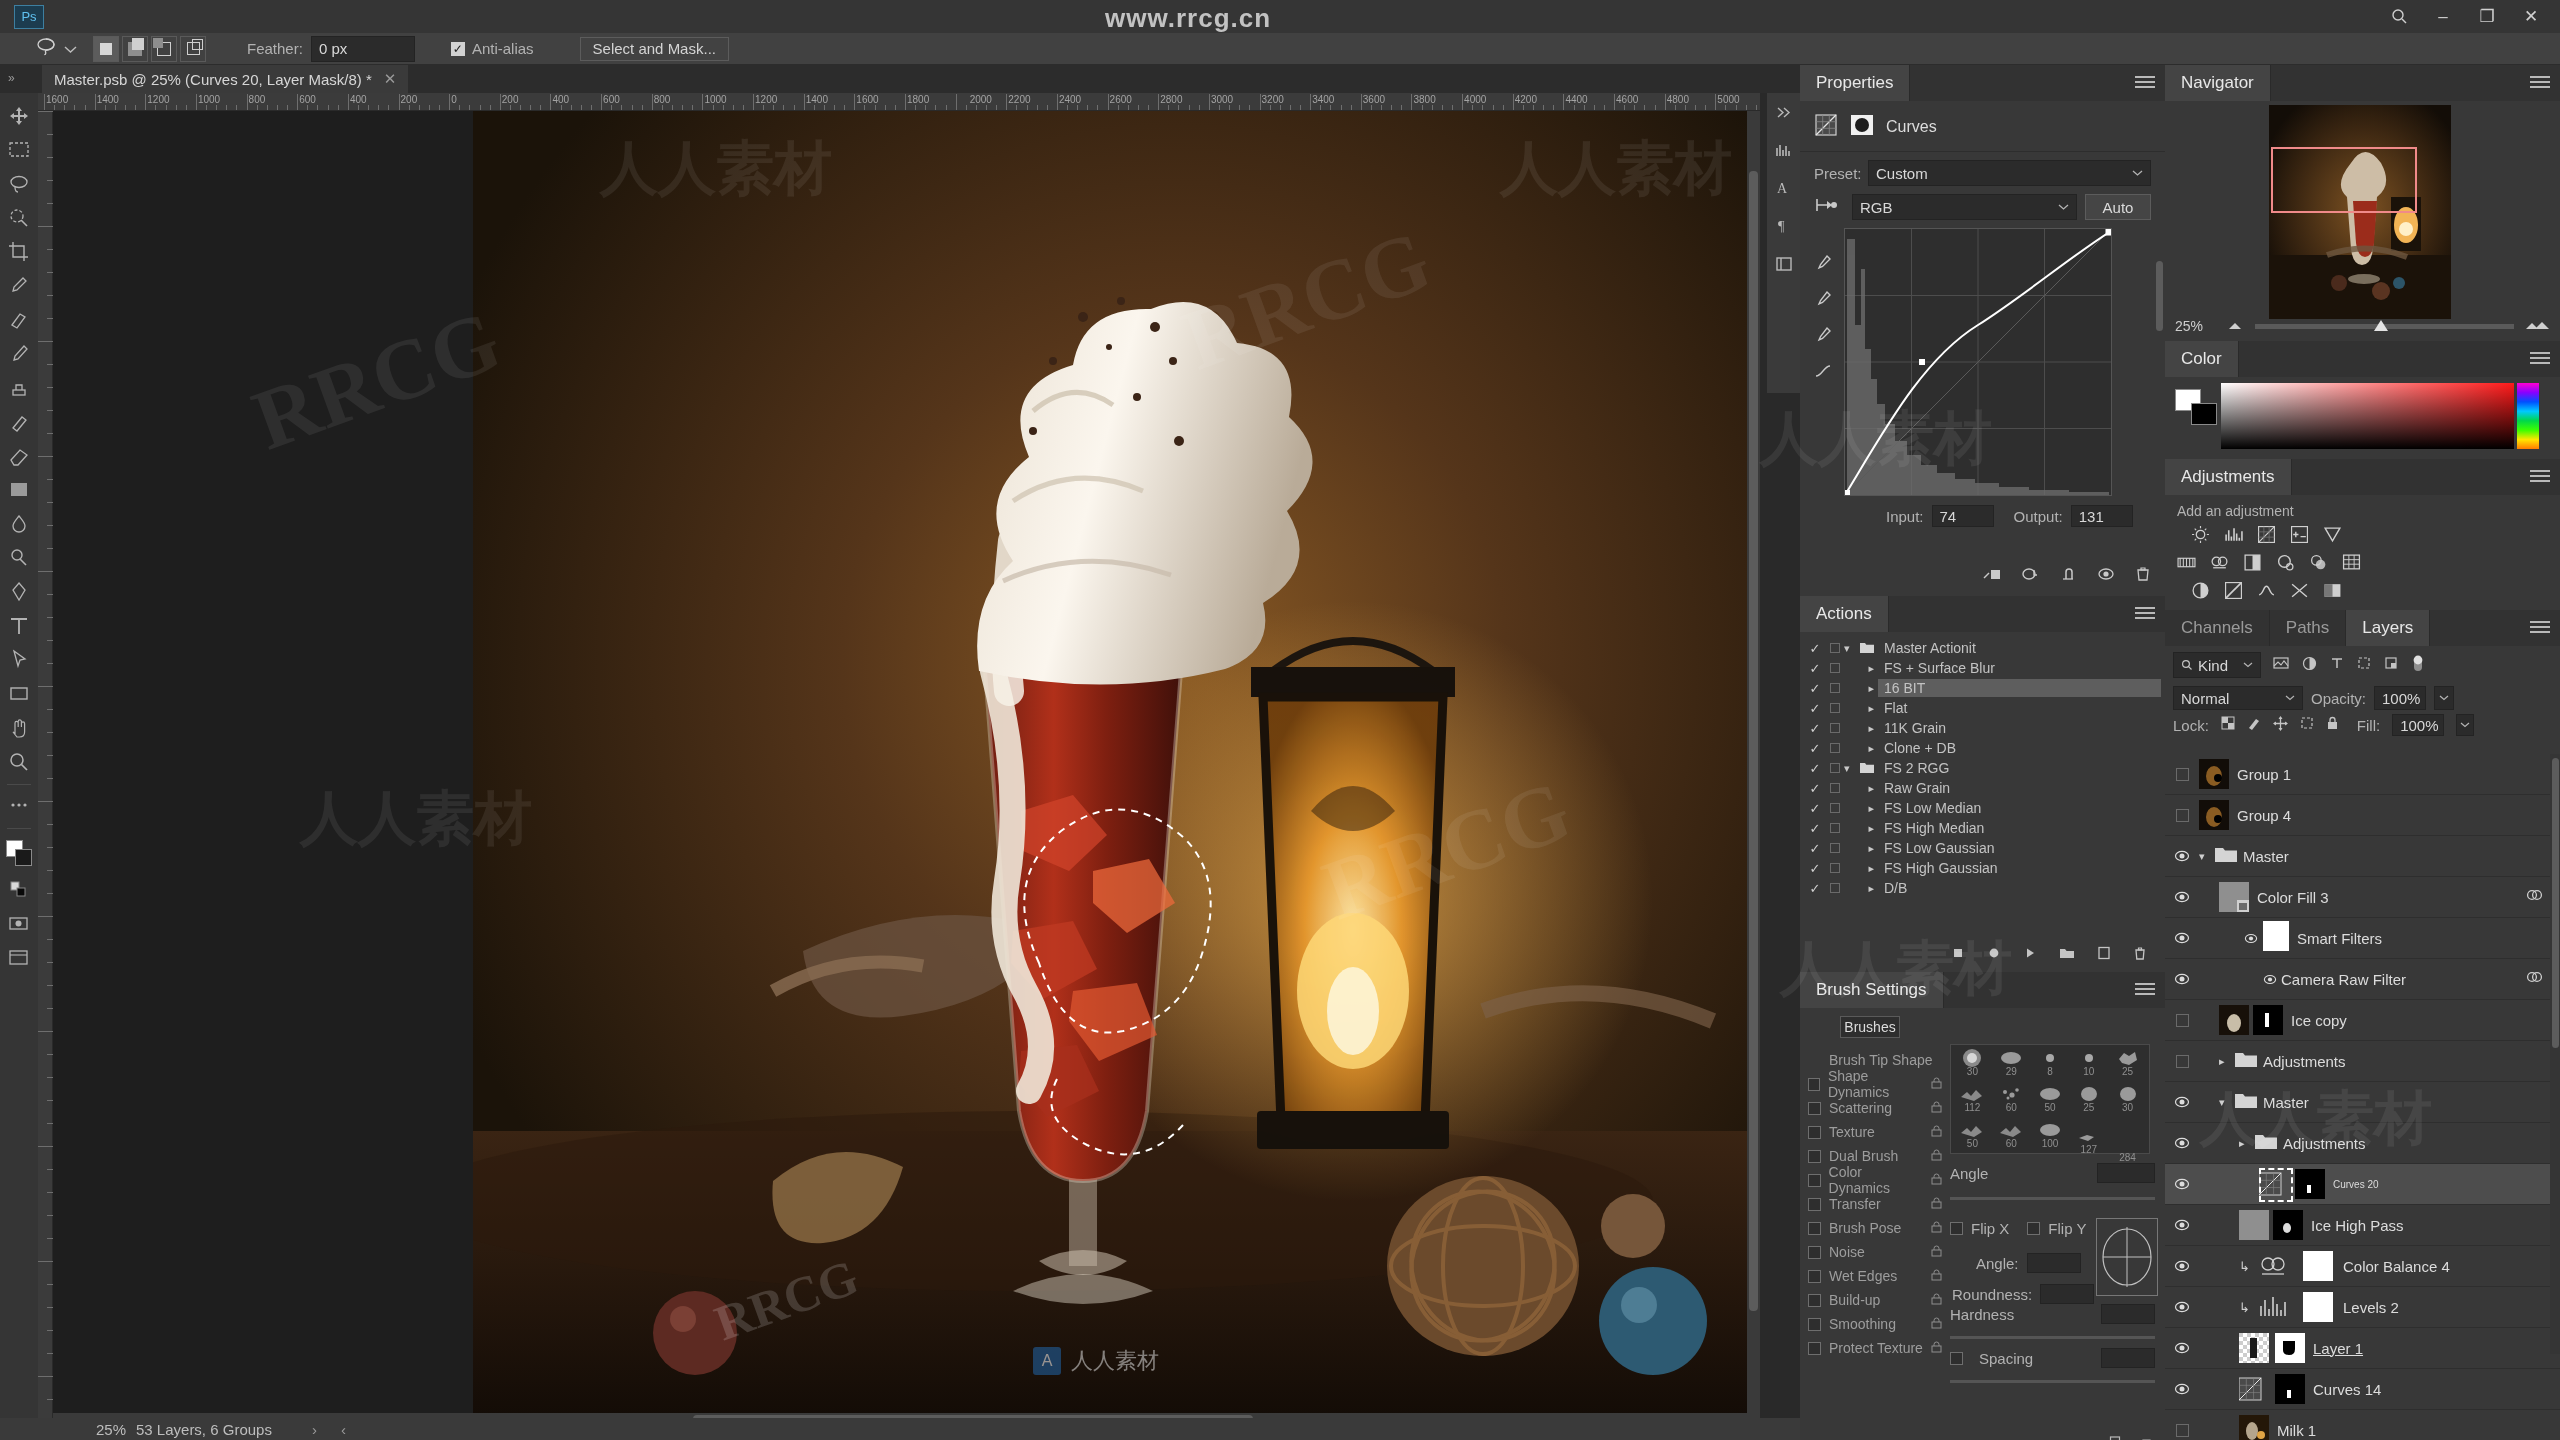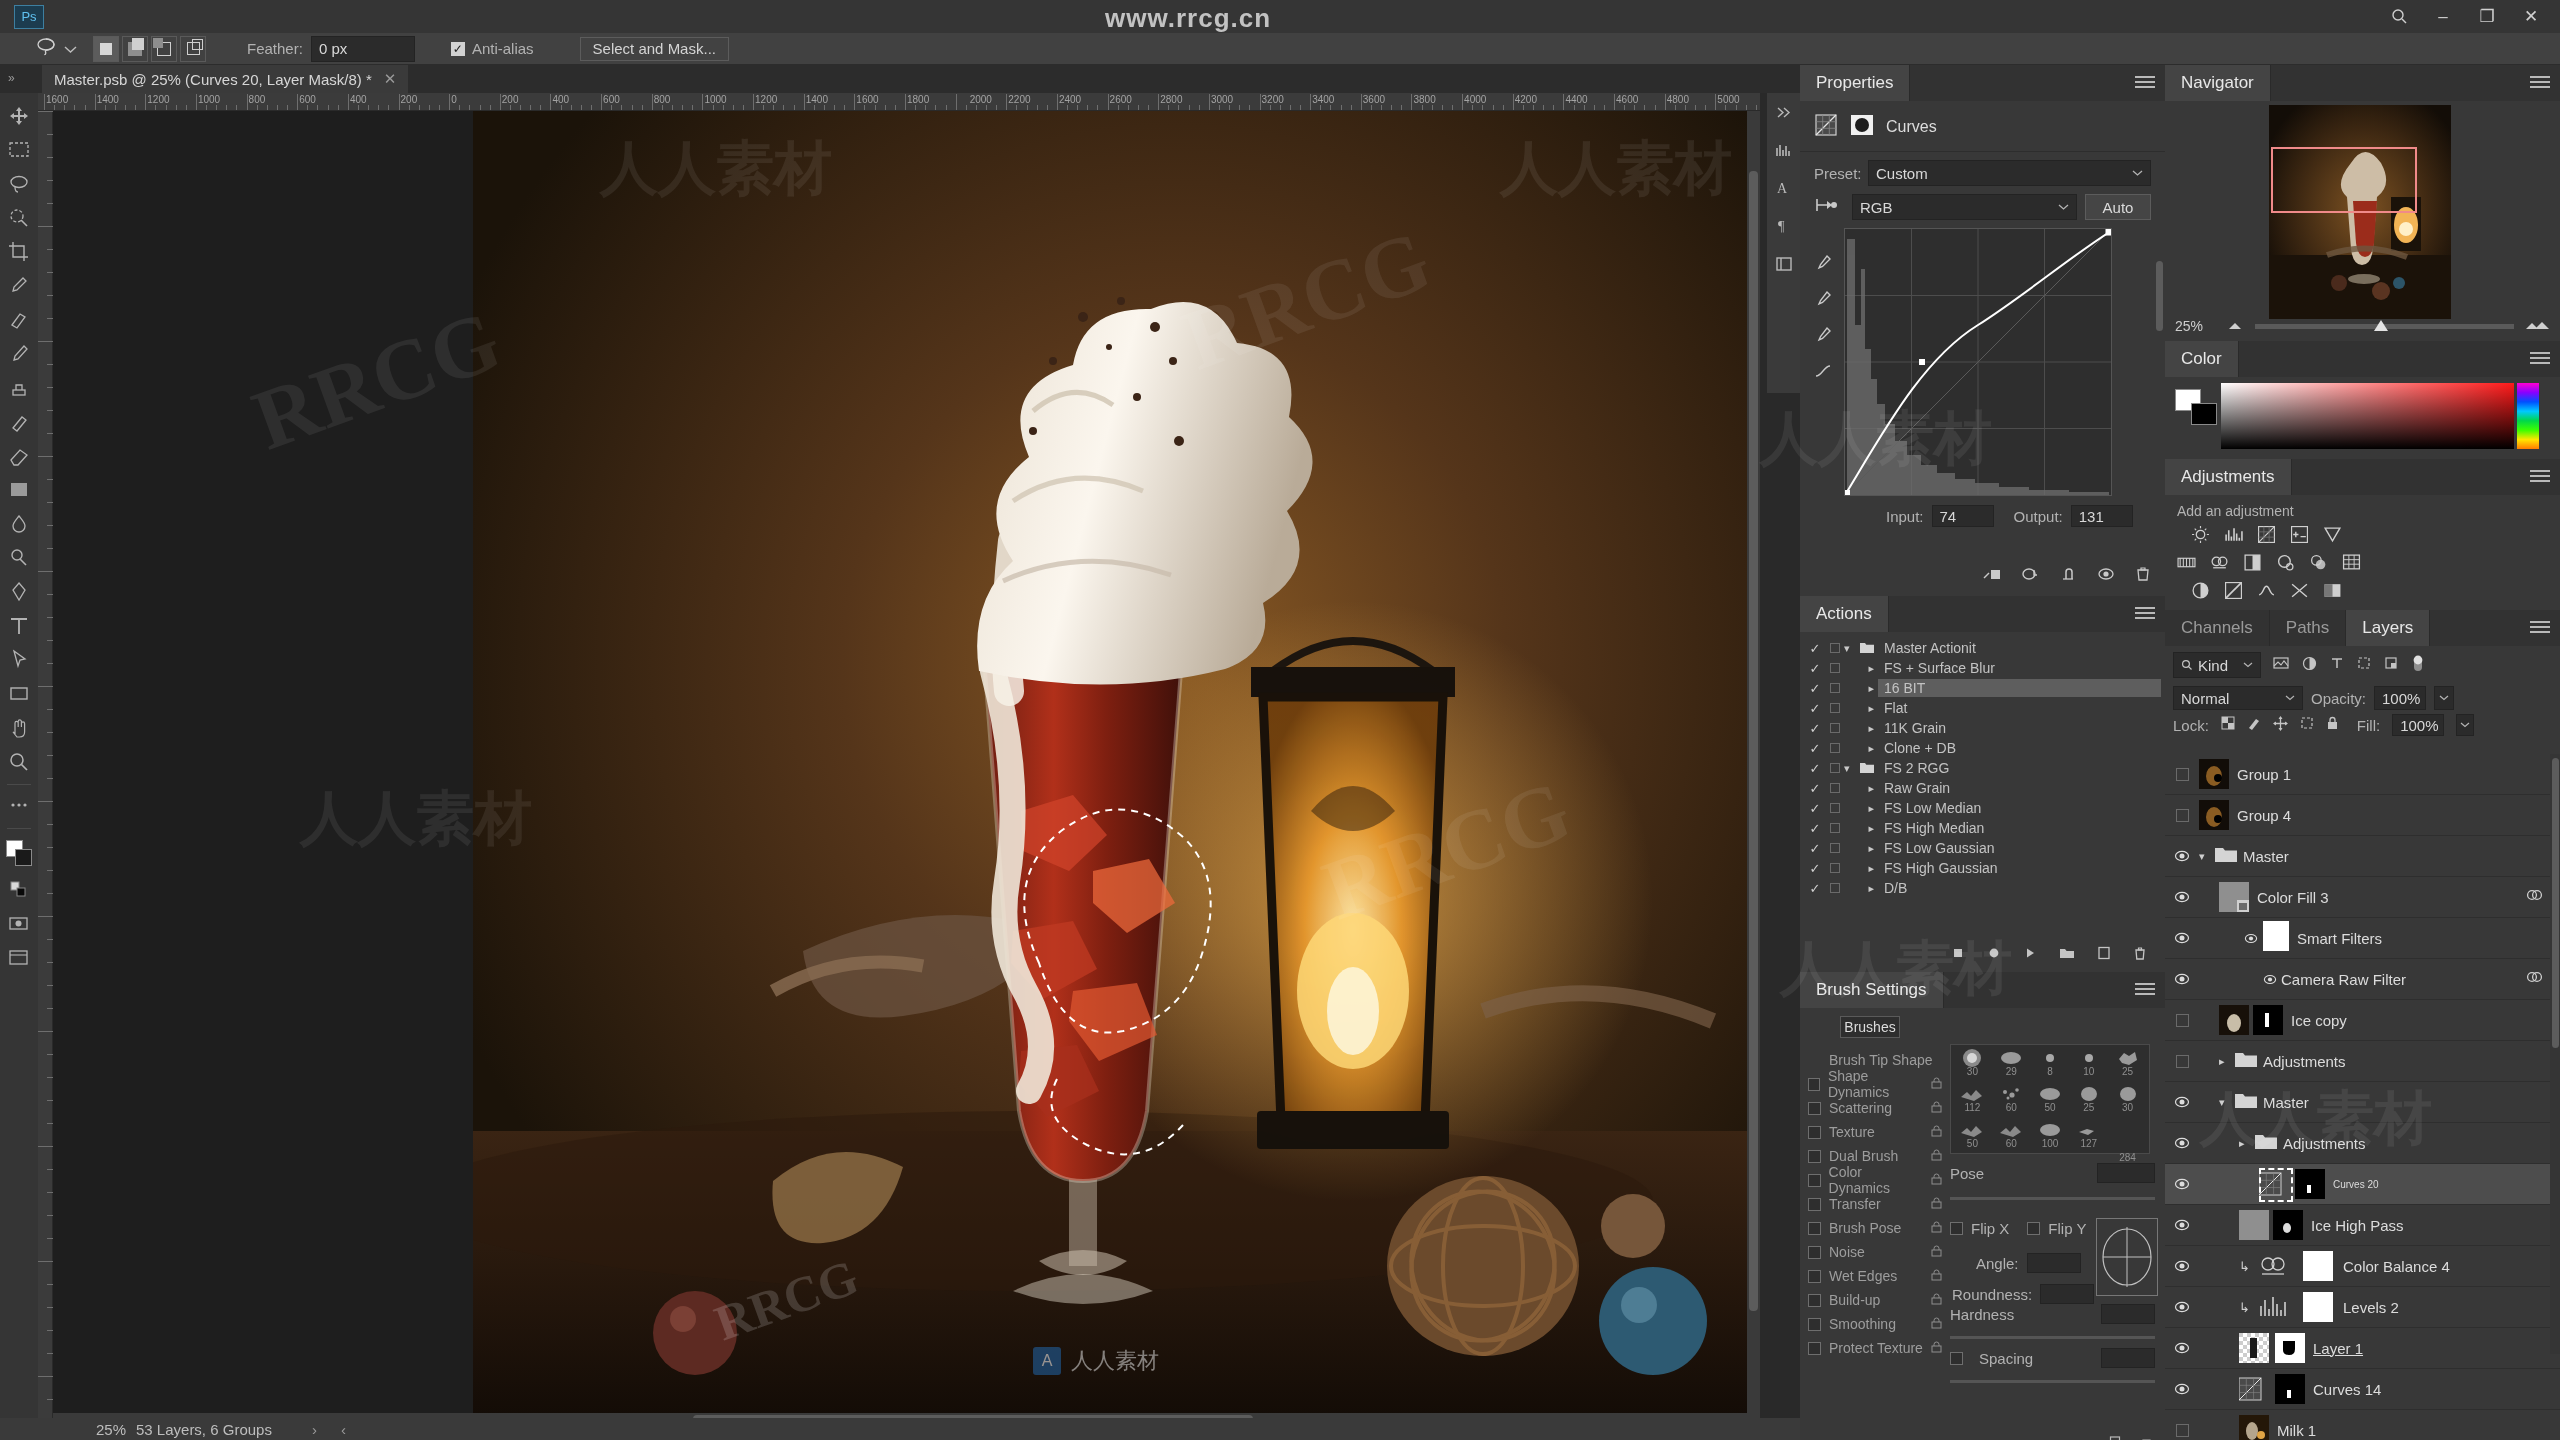--- a/index.html
+++ b/index.html
@@ -1222,41 +1222,41 @@
                 <path d="M2 14l6-5 4 4 5-6 6 6-8 5z" fill="#8a8a8a"></path>
               </svg>
               <span style="font-size:10px;color:#8f8f8f;margin-top:-3px">60</span>
             </div>
             <div style="height: 36px; display: flex; flex-direction: column; align-items: center; justify-content: flex-start;">
               <svg width="26" height="22" viewBox="0 0 26 22">
                 <ellipse cx="13" cy="11" rx="10" ry="6" fill="#9a9a9a"></ellipse>
               </svg>
               <span style="font-size:10px;color:#8f8f8f;margin-top:-3px">100</span>
             </div>
-            <div style="height: 36px; display: flex; flex-direction: column; align-items: center; justify-content: flex-start;">
+            <div style="height: 36px; display: flex; flex-direction: column; align-items: center; justify-content: flex-end;">
               <svg width="26" height="22" viewBox="0 0 26 22">
                 <path d="M3 13l8-3 7 2-6 4z" fill="#9a9a9a"></path>
               </svg>
               <span style="font-size:10px;color:#8f8f8f;margin-top:-3px">127</span>
             </div>
             <div style="height: 36px; display: flex; flex-direction: column; align-items: center; justify-content: flex-start; gap: 36px;">
               <svg width="26" height="22" viewBox="0 0 26 22">
                 <circle cx="7" cy="9" r="2" fill="#9a9a9a"></circle>
                 <circle cx="14" cy="12" r="2.6" fill="#9a9a9a"></circle>
                 <circle cx="19" cy="7" r="1.8" fill="#9a9a9a"></circle>
                 <circle cx="10" cy="15" r="1.5" fill="#9a9a9a"></circle>
               </svg>
               <span style="font-size:10px;color:#8f8f8f;margin-top:-3px">284</span>
             </div>
           </div>
       </div>
 
       <div style="position:absolute;left:150px;top:155px;width:205px;">
         <div class="row" style="justify-content:space-between">
-          <span class="lbl">Pose</span>
+          <span class="lbl">Angle</span>
           <div class="fieldbox" style="width:58px;height:20px"></div>
         </div>
         <div style="height:3px;background:#555;margin-top:14px"></div>
       </div>
 
       <div class="row" style="position:absolute;left:150px;top:212px;gap:8px">
         <span class="chk"></span>
         <span class="lbl">Flip X</span>
         <span class="chk" style="margin-left:10px"></span>
         <span class="lbl">Flip Y</span>

